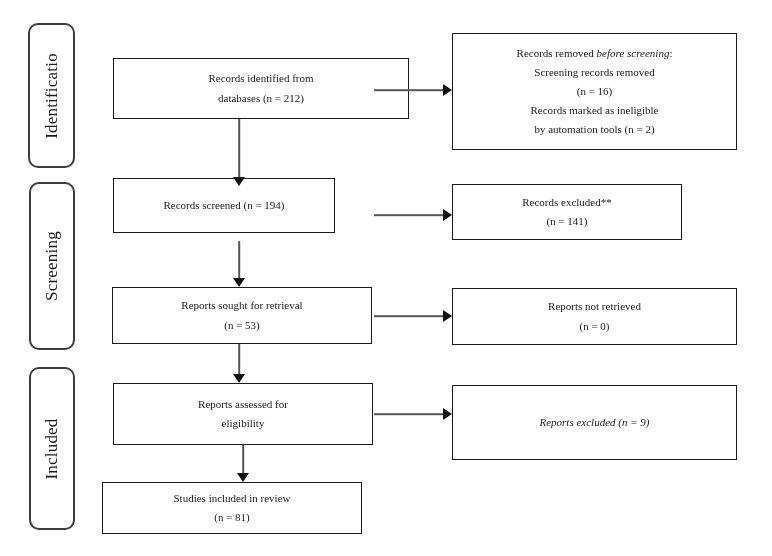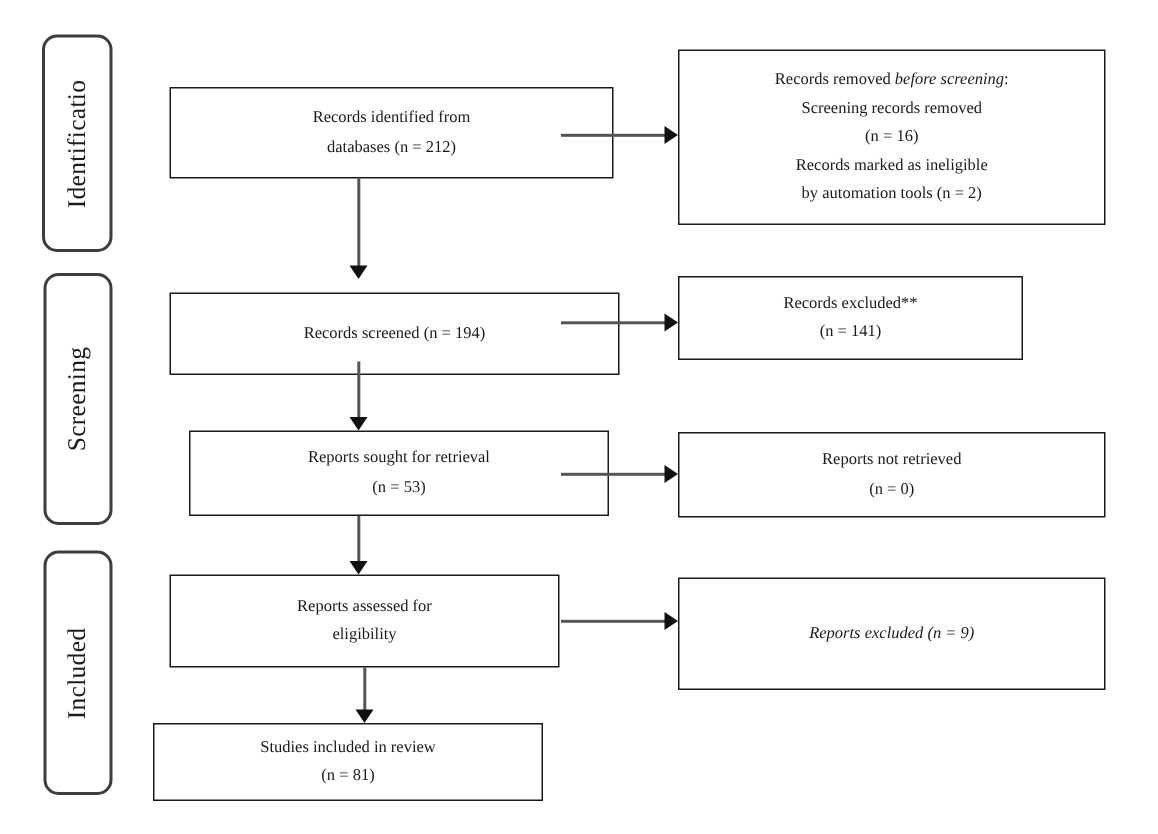--- a/index.html
+++ b/index.html
@@ -80,25 +80,25 @@
   </div>
   <div class="stage" style="left:29px; top:367px; width:46px; height:163px;">
     <span class="vtext">Included</span>
   </div>
 
   <div class="box" style="left:113px; top:58px; width:296px; height:61px;">
     <div>Records identified from</div>
     <div>databases (n = 212)</div>
   </div>
 
-  <div class="box" style="left:113px; top:195px; width:300px; height:55px;">
+  <div class="box" style="left:113px; top:178px; width:222px; height:55px;">
     <div>Records screened (n = 194)</div>
   </div>
 
-  <div class="box" style="left:126px; top:287px; width:280px; height:57px;">
+  <div class="box" style="left:112px; top:287px; width:260px; height:57px;">
     <div>Reports sought for retrieval</div>
     <div>(n = 53)</div>
   </div>
 
   <div class="box" style="left:113px; top:383px; width:260px; height:62px;">
     <div>Reports assessed for</div>
     <div>eligibility</div>
   </div>
 
   <div class="box" style="left:102px; top:482px; width:260px; height:52px;">

